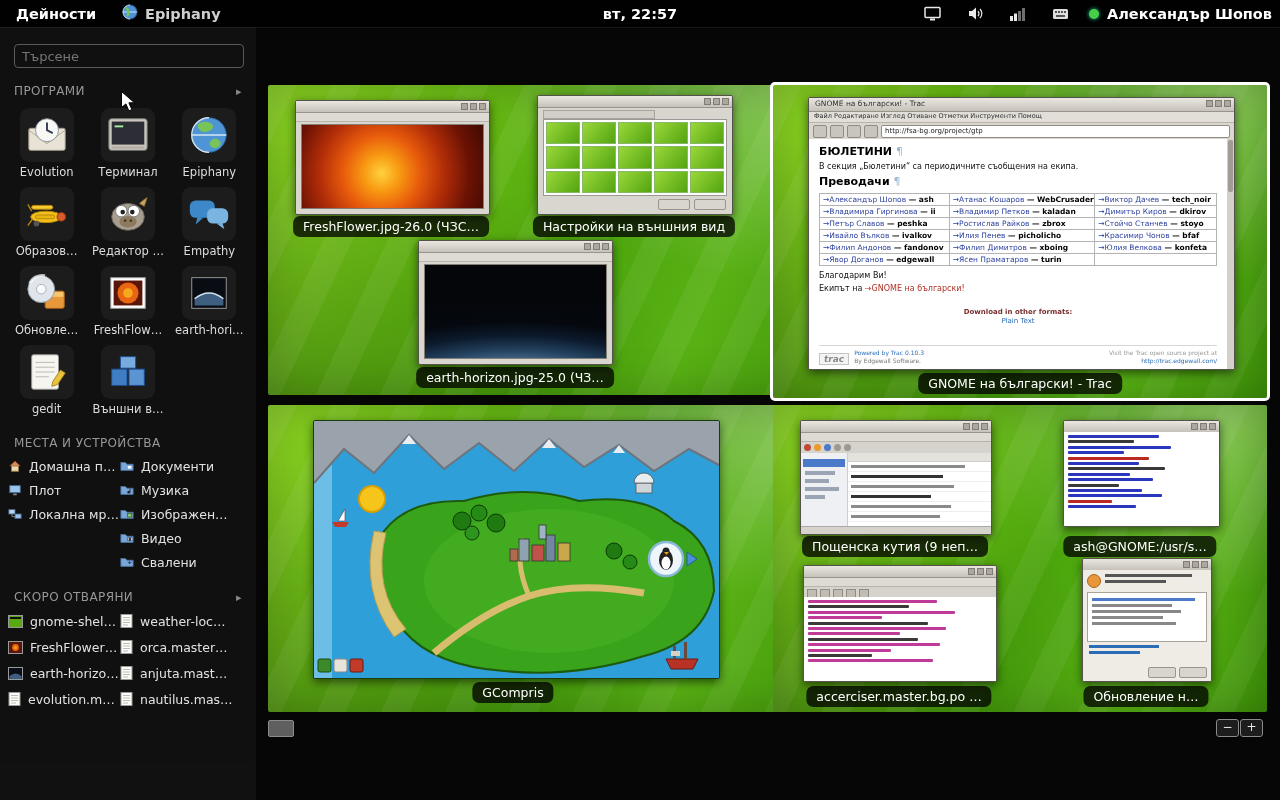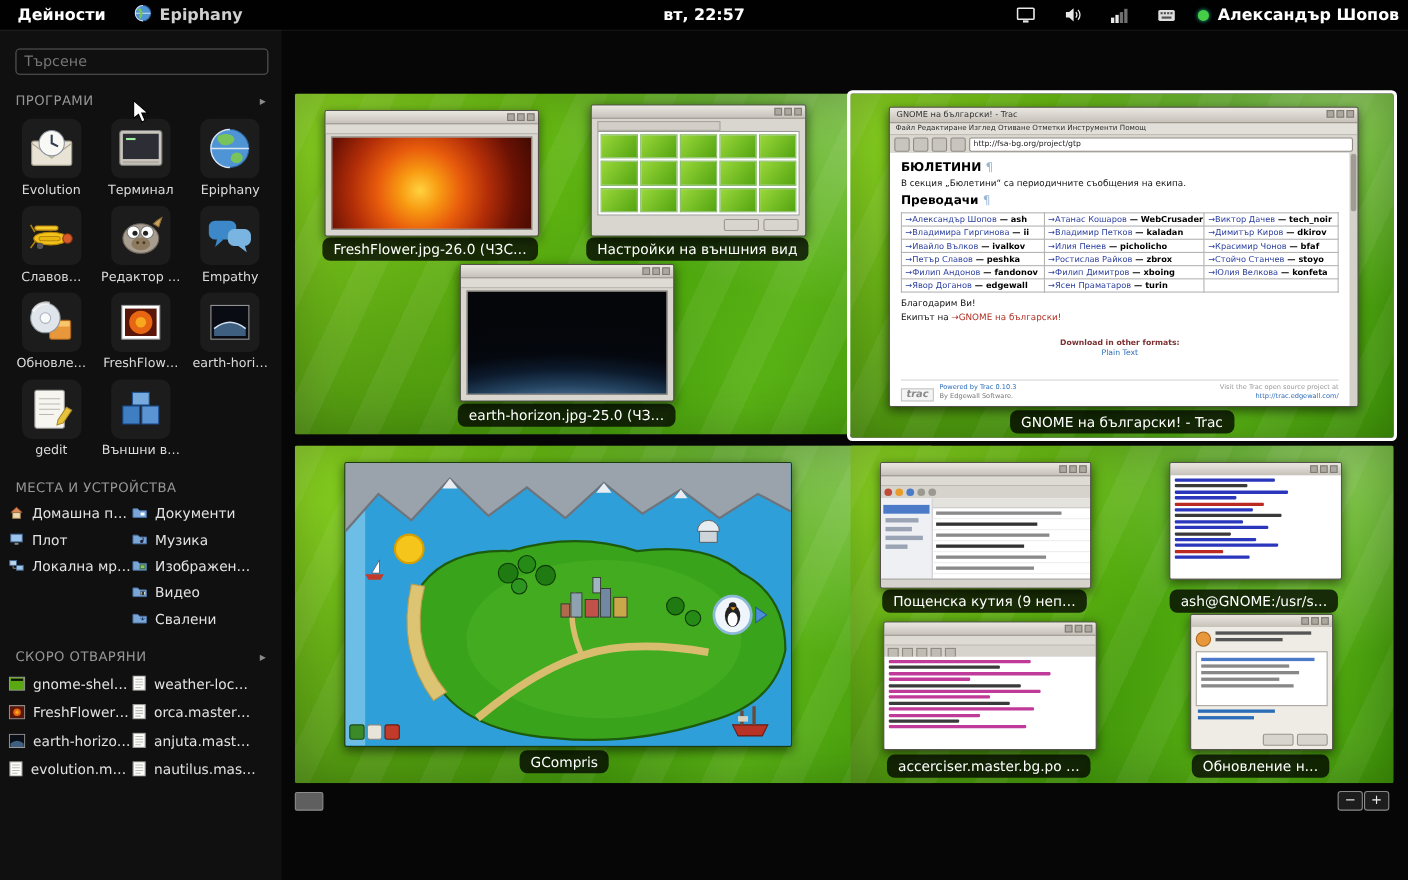--- a/index.html
+++ b/index.html
@@ -238,21 +238,21 @@
         <span class="plate">
           <svg viewBox="0 0 48 48">
               <ellipse cx="23" cy="27" rx="16" ry="6" fill="#f2c21a" stroke="#b8860b"></ellipse>
               <rect x="8" y="15" width="22" height="4" rx="2" fill="#f6cb2e" stroke="#b8860b"></rect>
               <rect x="12" y="25" width="20" height="4" rx="2" fill="#e8b40f" stroke="#b8860b"></rect>
               <circle cx="39" cy="27" r="4.5" fill="#d85c2a" stroke="#8a3414"></circle>
               <circle cx="13" cy="34" r="3" fill="#555"></circle>
               <path d="M8 21l-4-7M9 29l-5 7" stroke="#b8860b" stroke-width="1.4"></path>
             </svg>
         </span>
-        <span class="albl">Славов…</span>
+        <span class="albl">Образов…</span>
       </div>
       <div class="app">
         <span class="plate">
           <svg viewBox="0 0 48 48">
               <ellipse cx="24" cy="27" rx="17" ry="14" fill="#a89e90" stroke="#6d635a"></ellipse>
               <circle cx="17" cy="21" r="6" fill="#fff" stroke="#777"></circle>
               <circle cx="30" cy="21" r="6" fill="#fff" stroke="#777"></circle>
               <circle cx="18.5" cy="22" r="2.4" fill="#222"></circle>
               <circle cx="28.5" cy="22" r="2.4" fill="#222"></circle>
               <ellipse cx="24" cy="32" rx="9" ry="6" fill="#8d7a5f"></ellipse>
@@ -575,28 +575,28 @@
             <td><span class="tl">→Александър Шопов</span><span class="tn"> — ash</span></td>
             <td><span class="tl">→Атанас Кошаров</span><span class="tn"> — WebCrusader</span></td>
             <td><span class="tl">→Виктор Дачев</span><span class="tn"> — tech_noir</span></td>
           </tr>
           <tr>
             <td><span class="tl">→Владимира Гиргинова</span><span class="tn"> — ii</span></td>
             <td><span class="tl">→Владимир Петков</span><span class="tn"> — kaladan</span></td>
             <td><span class="tl">→Димитър Киров</span><span class="tn"> — dkirov</span></td>
           </tr>
           <tr>
+            <td><span class="tl">→Петър Славов</span><span class="tn"> — peshka</span></td>
+            <td><span class="tl">→Ростислав Райков</span><span class="tn"> — zbrox</span></td>
+            <td><span class="tl">→Стойчо Станчев</span><span class="tn"> — stoyo</span></td>
+          </tr>
+          <tr>
             <td><span class="tl">→Ивайло Вълков</span><span class="tn"> — ivalkov</span></td>
             <td><span class="tl">→Илия Пенев</span><span class="tn"> — picholicho</span></td>
             <td><span class="tl">→Красимир Чонов</span><span class="tn"> — bfaf</span></td>
-          </tr>
-          <tr>
-            <td><span class="tl">→Петър Славов</span><span class="tn"> — peshka</span></td>
-            <td><span class="tl">→Ростислав Райков</span><span class="tn"> — zbrox</span></td>
-            <td><span class="tl">→Стойчо Станчев</span><span class="tn"> — stoyo</span></td>
           </tr>
           <tr>
             <td><span class="tl">→Филип Андонов</span><span class="tn"> — fandonov</span></td>
             <td><span class="tl">→Филип Димитров</span><span class="tn"> — xboing</span></td>
             <td><span class="tl">→Юлия Велкова</span><span class="tn"> — konfeta</span></td>
           </tr>
           <tr>
             <td><span class="tl">→Явор Доганов</span><span class="tn"> — edgewall</span></td>
             <td><span class="tl">→Ясен Праматаров</span><span class="tn"> — turin</span></td>
             <td><span class="tl"></span><span class="tn"></span></td>

